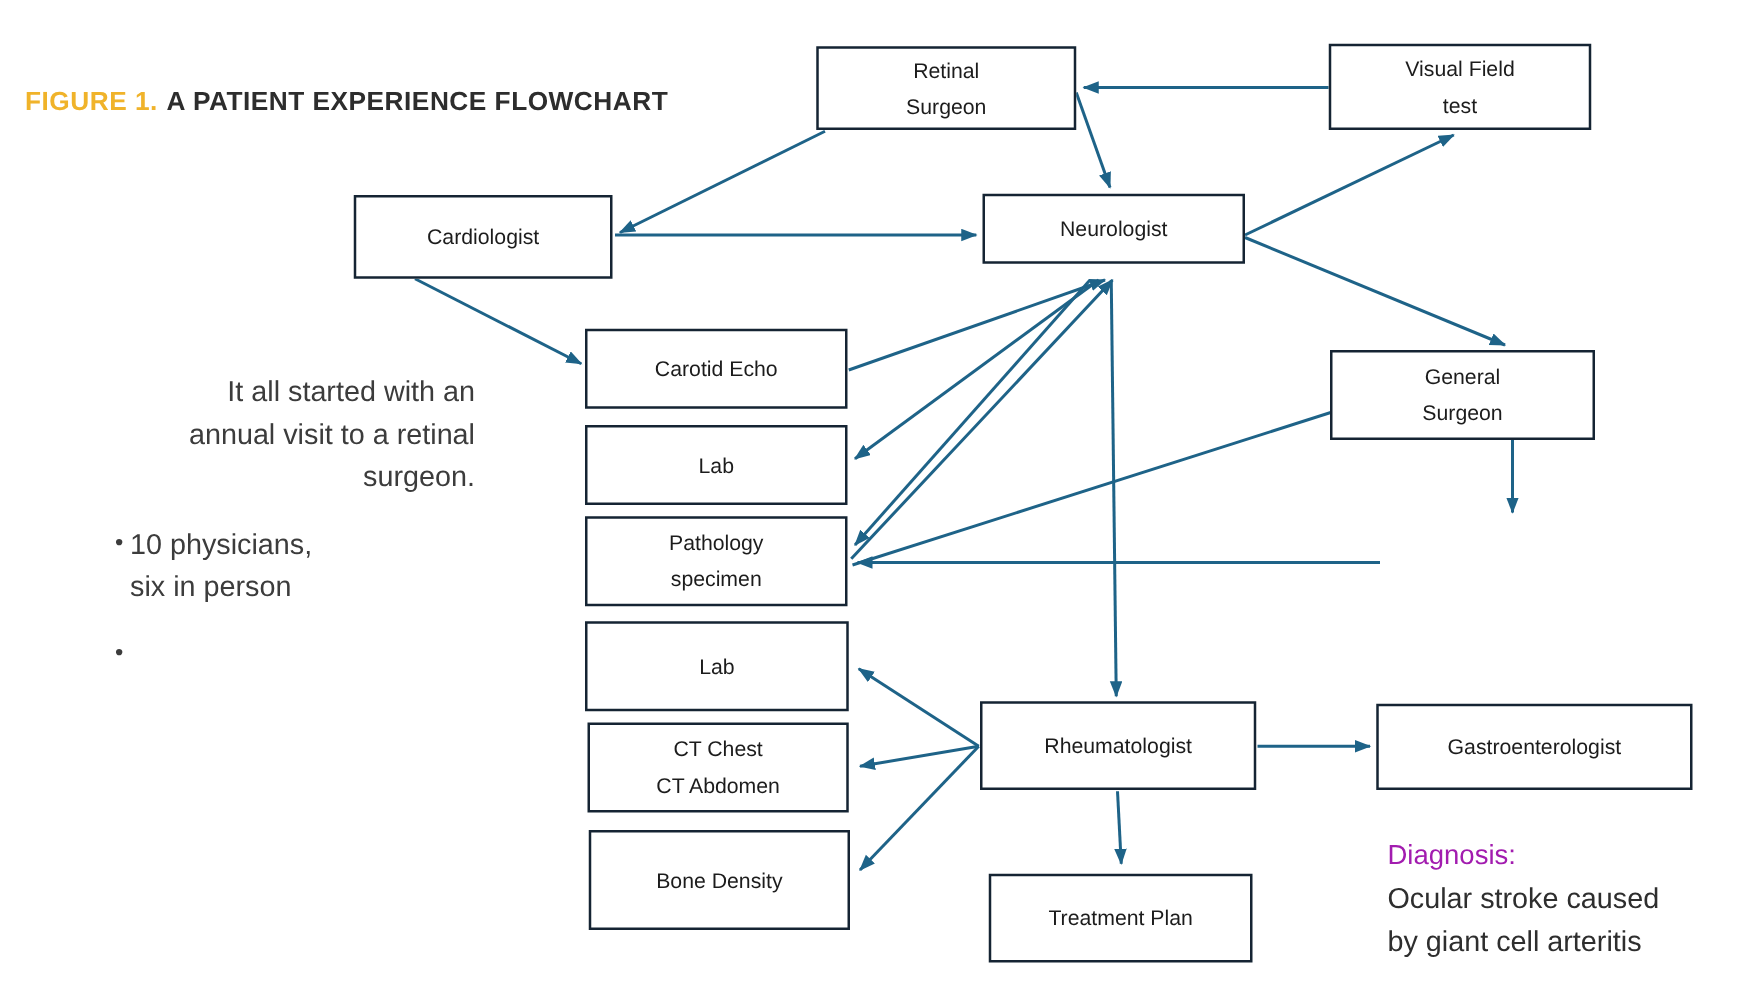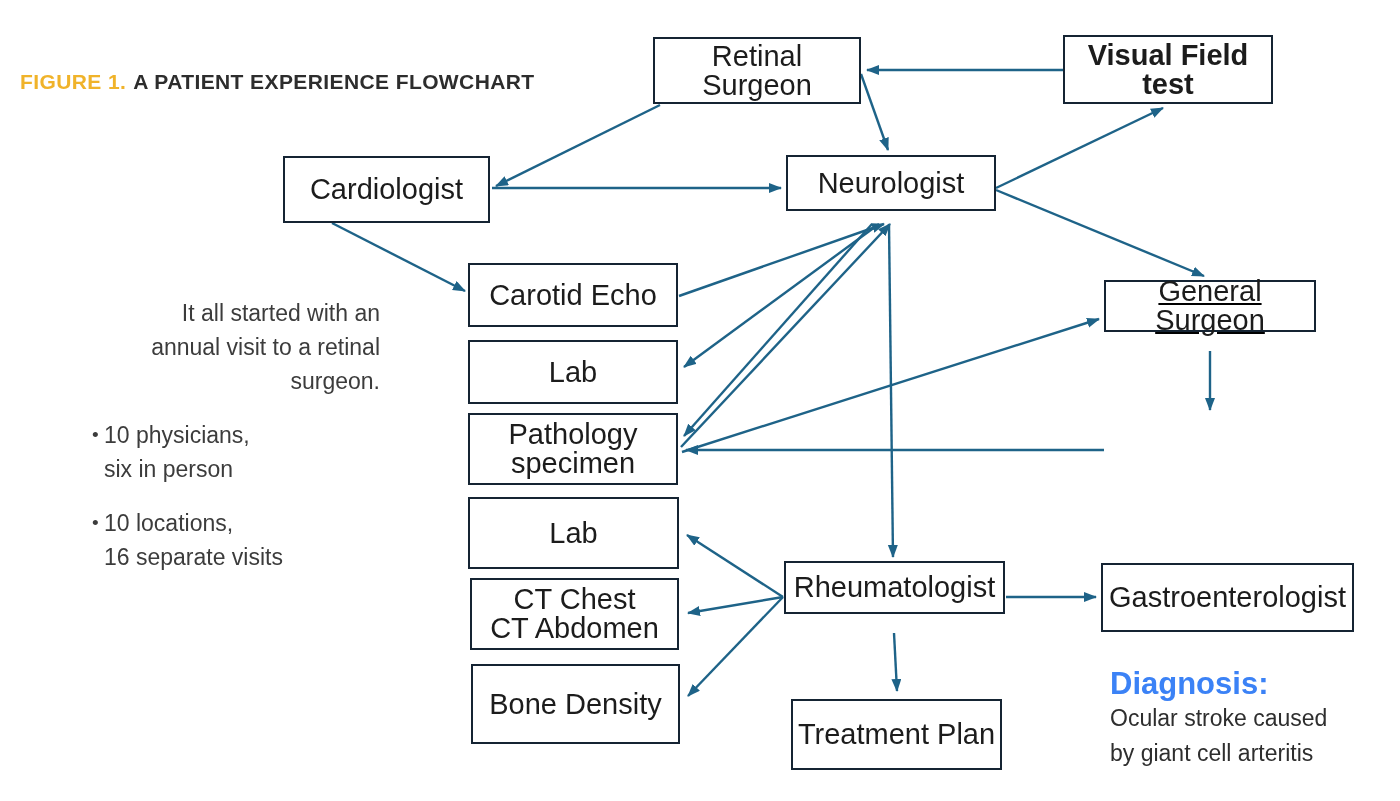--- a/index.html
+++ b/index.html
@@ -27,32 +27,32 @@
   .sidebar p{margin:0;white-space:pre-line;text-align:right;}
   .sidebar ul{list-style:none;margin:6px 0 0 0;padding:0;}
   .sidebar li{display:flex;margin-top:20px;}
   .sidebar li .dot{width:24px;flex:0 0 24px;font-size:19px;padding-left:12px;box-sizing:border-box;}
   .sidebar li .dot::before{content:"\2022";}
   .sidebar li .btext{white-space:pre-line;}
   .diagnosis{
     position:absolute;left:1110px;top:666px;
     font-size:23px;line-height:35px;color:#2E2E2E;
   }
-  .diagnosis .dx-heading{font-weight:bold;color:#3b82f6;font-size:31px;}
+  .diagnosis .dx-heading{font-weight:normal;color:#a21caf;font-size:22px;}
   .diagnosis .dx-body{white-space:pre-line;}
   svg.edges{position:absolute;left:0;top:0;width:1400px;height:801px;}
   svg.edges line{stroke:var(--arrow);stroke-width:2.4px;}
   .arrowhead{fill:var(--arrow);}
   .node{
     position:absolute;background:#fff;border:2.5px solid var(--border);
     box-sizing:border-box;display:flex;align-items:center;justify-content:center;
     text-align:center;
   }
   .node-label{
-    font-size:29px;line-height:29px;color:var(--ink);white-space:pre-line;
+    font-size:17px;line-height:29px;color:var(--ink);white-space:pre-line;
   }
 </style>
 </head>
 <body>
 
 <div class="canvas">
 
   <div class="figure-title">
     <span class="fig-label">FIGURE 1.</span><span>A PATIENT EXPERIENCE FLOWCHART</span>
   </div>
@@ -62,22 +62,20 @@
 annual visit to a retinal
 surgeon.</p>
     <ul>
       <li>
           <span class="dot"></span>
           <span class="btext">10 physicians,
 six in person</span>
         </li>
       <li>
           <span class="dot"></span>
-          <span class="btext">10 locations,
-16 separate visits</span>
         </li>
     </ul>
   </div>
 
   <svg class="edges">
     <defs>
       <marker id="arrow" markerUnits="userSpaceOnUse" markerWidth="14" markerHeight="12" refX="12" refY="5" orient="auto">
         <path class="arrowhead" d="M0,0 L13,5 L0,10 Z"></path>
       </marker>
     </defs>
@@ -106,21 +104,21 @@
   <div class="diagnosis">
     <div class="dx-heading">Diagnosis:</div>
     <div class="dx-body">Ocular stroke caused
 by giant cell arteritis</div>
   </div>
 
 <div class="node" style="left: 653px; top: 37px; width: 208px; height: 67px;">
       <span class="node-label">Retinal
 Surgeon</span>
     </div>
-    <div class="node" style="left: 1063px; top: 35px; width: 210px; height: 69px; font-weight: bold;">
+    <div class="node" style="left: 1063px; top: 35px; width: 210px; height: 69px;">
       <span class="node-label">Visual Field
 test</span>
     </div>
     <div class="node" style="left: 283px; top: 156px; width: 207px; height: 67px;">
       <span class="node-label">Cardiologist</span>
     </div>
     <div class="node" style="left: 786px; top: 155px; width: 210px; height: 56px;">
       <span class="node-label">Neurologist</span>
     </div>
     <div class="node" style="left: 468px; top: 263px; width: 210px; height: 64px;">
@@ -136,25 +134,25 @@
     <div class="node" style="left: 468px; top: 497px; width: 211px; height: 72px;">
       <span class="node-label">Lab</span>
     </div>
     <div class="node" style="left: 470px; top: 578px; width: 209px; height: 72px;">
       <span class="node-label">CT Chest
 CT Abdomen</span>
     </div>
     <div class="node" style="left: 471px; top: 664px; width: 209px; height: 80px; align-items: center;">
       <span class="node-label">Bone Density</span>
     </div>
-    <div class="node" style="left: 1104px; top: 280px; width: 212px; height: 52px; text-decoration: underline;">
+    <div class="node" style="left: 1064px; top: 280px; width: 212px; height: 72px;">
       <span class="node-label">General
 Surgeon</span>
     </div>
-    <div class="node" style="left: 784px; top: 561px; width: 221px; height: 53px;">
+    <div class="node" style="left: 784px; top: 561px; width: 221px; height: 71px;">
       <span class="node-label">Rheumatologist</span>
     </div>
     <div class="node" style="left: 1101px; top: 563px; width: 253px; height: 69px; text-align: center;">
       <span class="node-label">Gastroenterologist</span>
     </div>
     <div class="node" style="left: 791px; top: 699px; width: 211px; height: 71px;">
       <span class="node-label">Treatment Plan</span>
     </div>
   </div>
 

